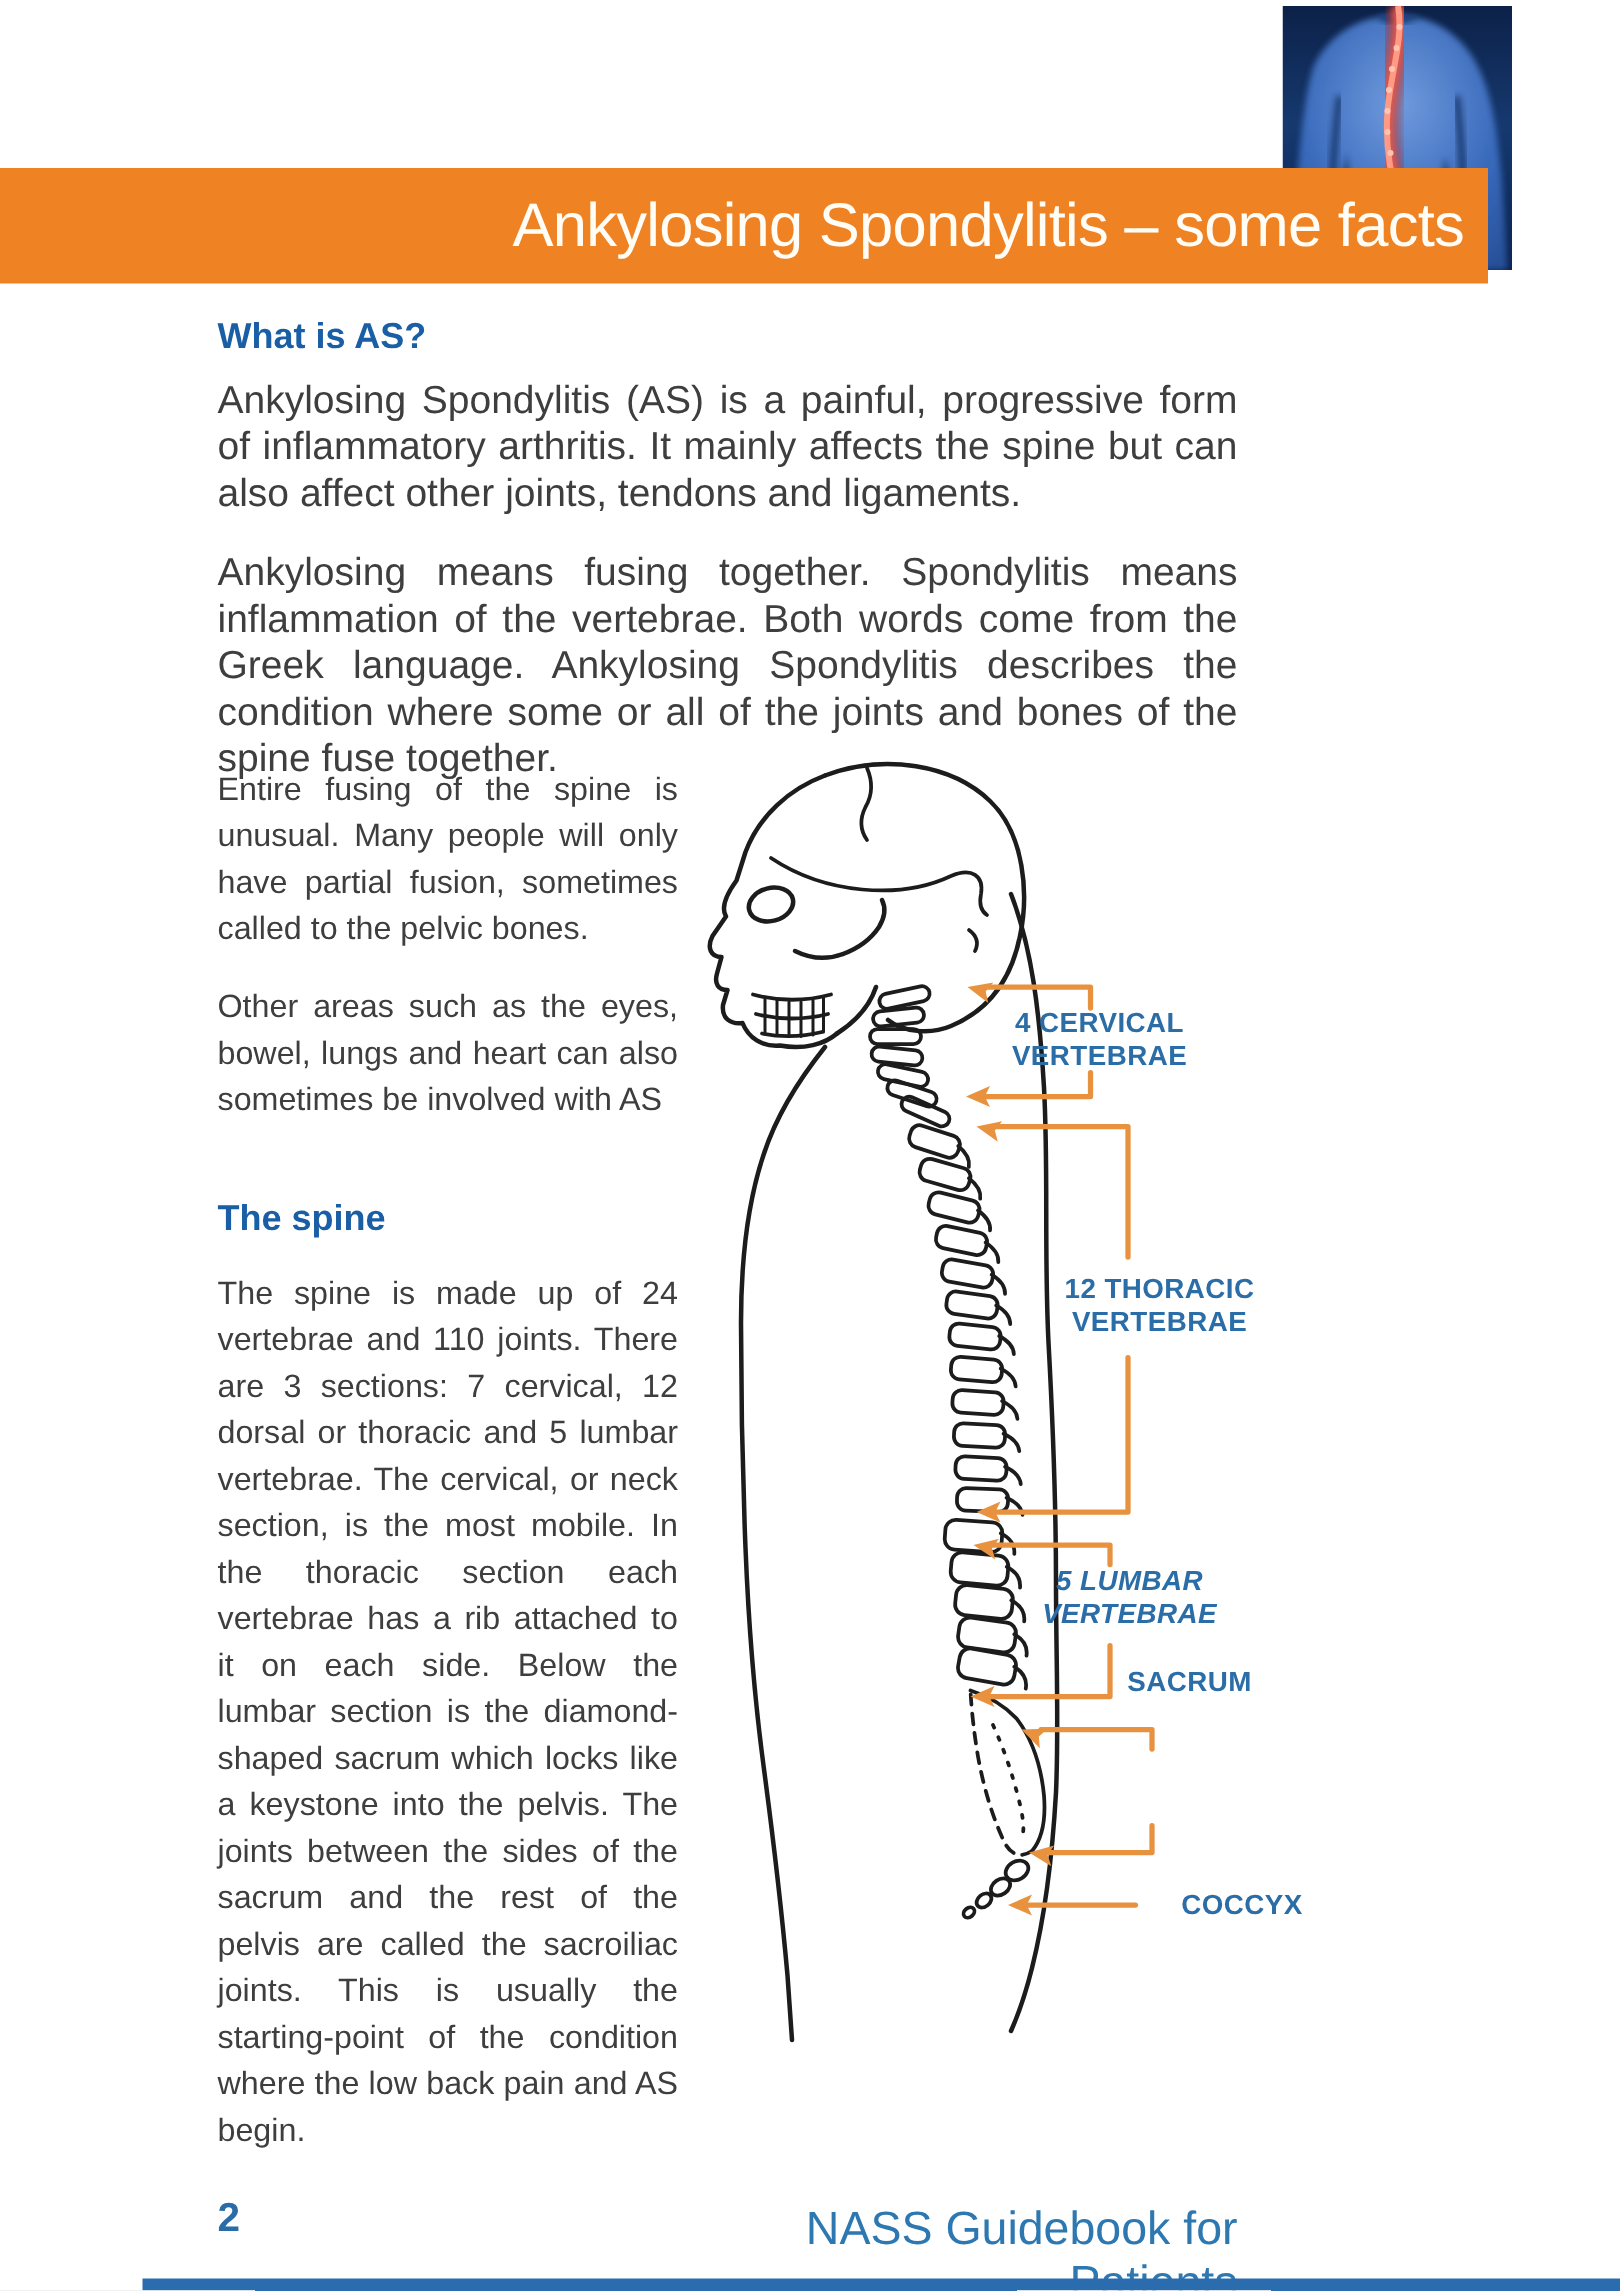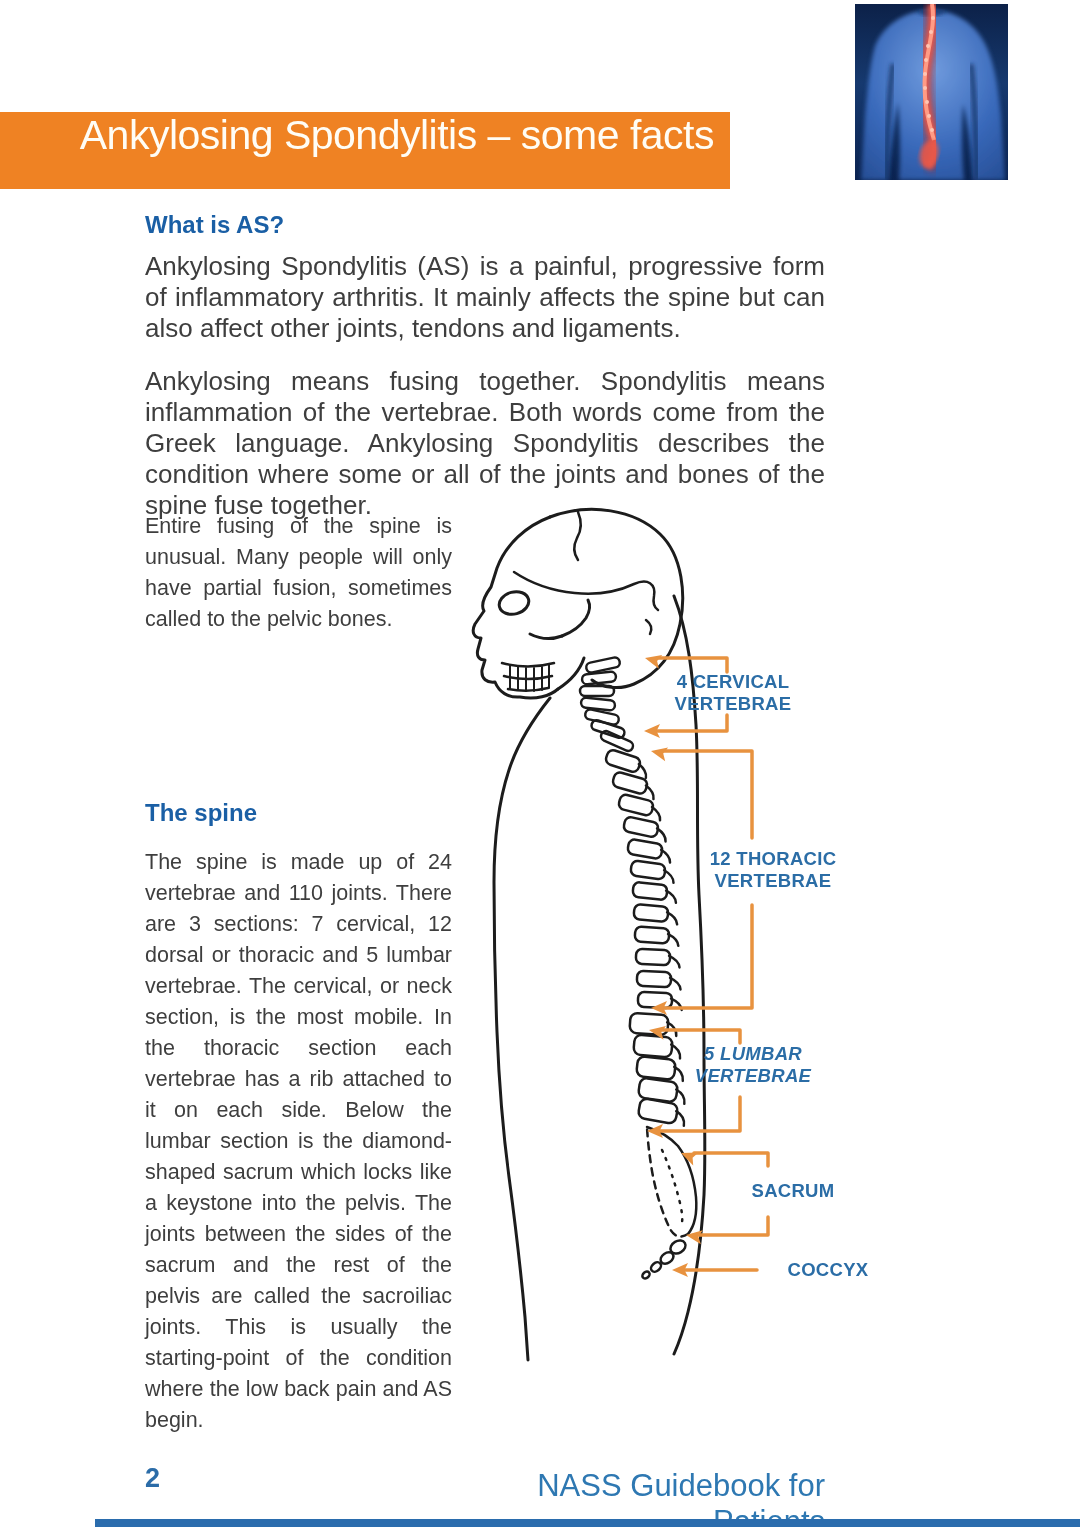--- a/index.html
+++ b/index.html
@@ -3,22 +3,22 @@
 <meta charset="utf-8">
 <style>
   html,body{margin:0;padding:0;background:#e8e8e8;}
   .page{
     position:relative;width:1080px;height:1527px;background:#ffffff;
     font-family:"Liberation Sans","DejaVu Sans",sans-serif;overflow:hidden;
     margin:0 auto;
   }
   
   .banner{
-    position:absolute;left:0;top:112px;width:730px;height:77px;
-    background:#EF8223;display:flex;align-items:flex-start;justify-content:flex-end;
+    position:absolute;left:0;top:112px;width:992px;height:77px;
+    background:#EF8223;display:flex;align-items:center;justify-content:flex-end;
   }
   .banner-title{
     color:#FFFDF5;font-size:41px;font-weight:400;letter-spacing:-0.5px;
     padding-right:16px;white-space:nowrap;
   }
   
   .hero{position:absolute;left:855px;top:4px;width:153px;height:176px;}
   
   .h-blue{
     position:absolute;color:#1A5FA5;font-weight:700;font-size:24px;margin:0;
@@ -37,21 +37,21 @@
   .h2pos{left:145px;top:799px;}
   
   .diagram{position:absolute;left:450px;top:500px;width:400px;height:890px;}
   .dlabel{
     position:absolute;color:#2B6DA6;font-weight:700;font-size:18.5px;
     line-height:21.5px;text-align:center;white-space:pre-line;letter-spacing:0.3px;
   }
   .lab-cervical{left:653px;top:671px;width:160px;}
   .lab-thoracic{left:693px;top:848px;width:160px;}
   .lab-lumbar{left:673px;top:1043px;width:160px;font-style:italic;}
-  .lab-sacrum{left:697px;top:1180px;width:160px;padding-left:16px;}
+  .lab-sacrum{left:697px;top:1110px;width:160px;padding-left:16px;}
   .lab-coccyx{left:763px;top:1259px;width:130px;text-align:center;}
   
   .page-num{position:absolute;left:145px;top:1463px;color:#2B6CA8;font-size:27px;font-weight:600;}
   .footer-text{position:absolute;left:445px;top:1468px;width:380px;text-align:right;color:#2E78B2;font-size:31px;}
   .bottom-bar{position:absolute;left:95px;top:1519px;width:985px;height:8px;background:#2A6CAD;}
 </style>
 </head>
 <body>
 
 <div class="page">
@@ -102,20 +102,21 @@
   </div>
 
   <div class="banner">
     <div class="banner-title">Ankylosing Spondylitis – some facts</div>
   </div>
 
   <h2 class="h-blue h1pos">What is AS?</h2>
   <p class="para p1">Ankylosing Spondylitis (AS) is a painful, progressive form of inflammatory arthritis. It mainly affects the spine but can also affect other joints, tendons and ligaments.</p>
   <p class="para p2">Ankylosing means fusing together. Spondylitis means inflammation of the vertebrae. Both words come from the Greek language. Ankylosing Spondylitis describes the condition where some or all of the joints and bones of the spine fuse together.</p>
   <p class="para col p3">Entire fusing of the spine is unusual. Many people will only have partial fusion, sometimes called to the pelvic bones.</p>
+  <p class="para col p4">Other areas such as the eyes, bowel, lungs and heart can also sometimes be involved with AS</p>
   <h2 class="h-blue h2pos">The spine</h2>
   <p class="para col p5">The spine is made up of 24 vertebrae and 110 joints. There are 3 sections: 7 cervical, 12 dorsal or thoracic and 5 lumbar vertebrae. The cervical, or neck section, is the most mobile. In the thoracic section each vertebrae has a rib attached to it on each side. Below the lumbar section is the diamond-shaped sacrum which locks like a keystone into the pelvis. The joints between the sides of the sacrum and the rest of the pelvis are called the sacroiliac joints. This is usually the starting-point of the condition where the low back pain and AS begin.</p>
 
   <div class="diagram">
     <svg width="400" height="890" viewBox="0 0 400 890">
       <defs>
         <g id="cv">
             <rect x="-17" y="-5" width="34" height="10" rx="5"></rect>
           </g>
         <g id="tv">

